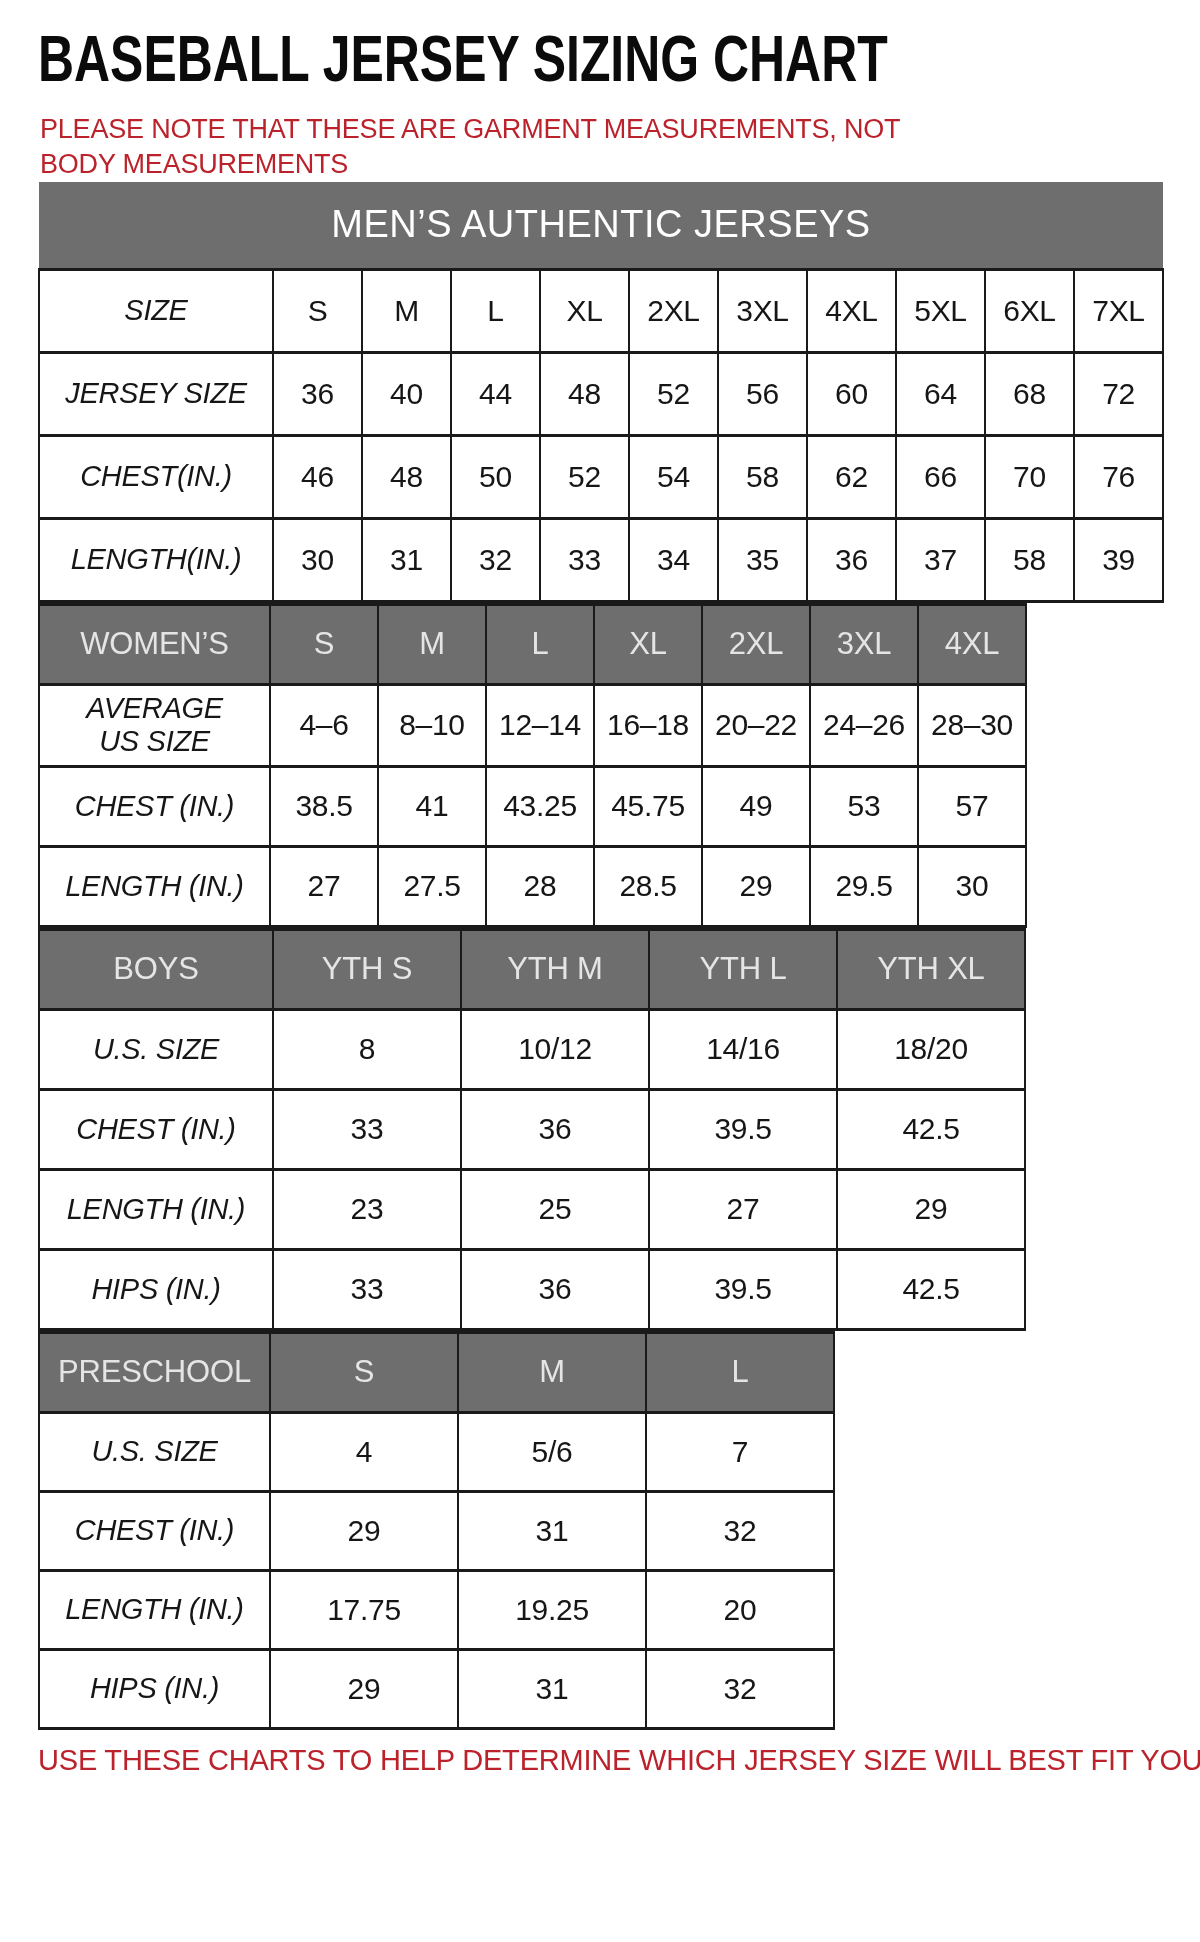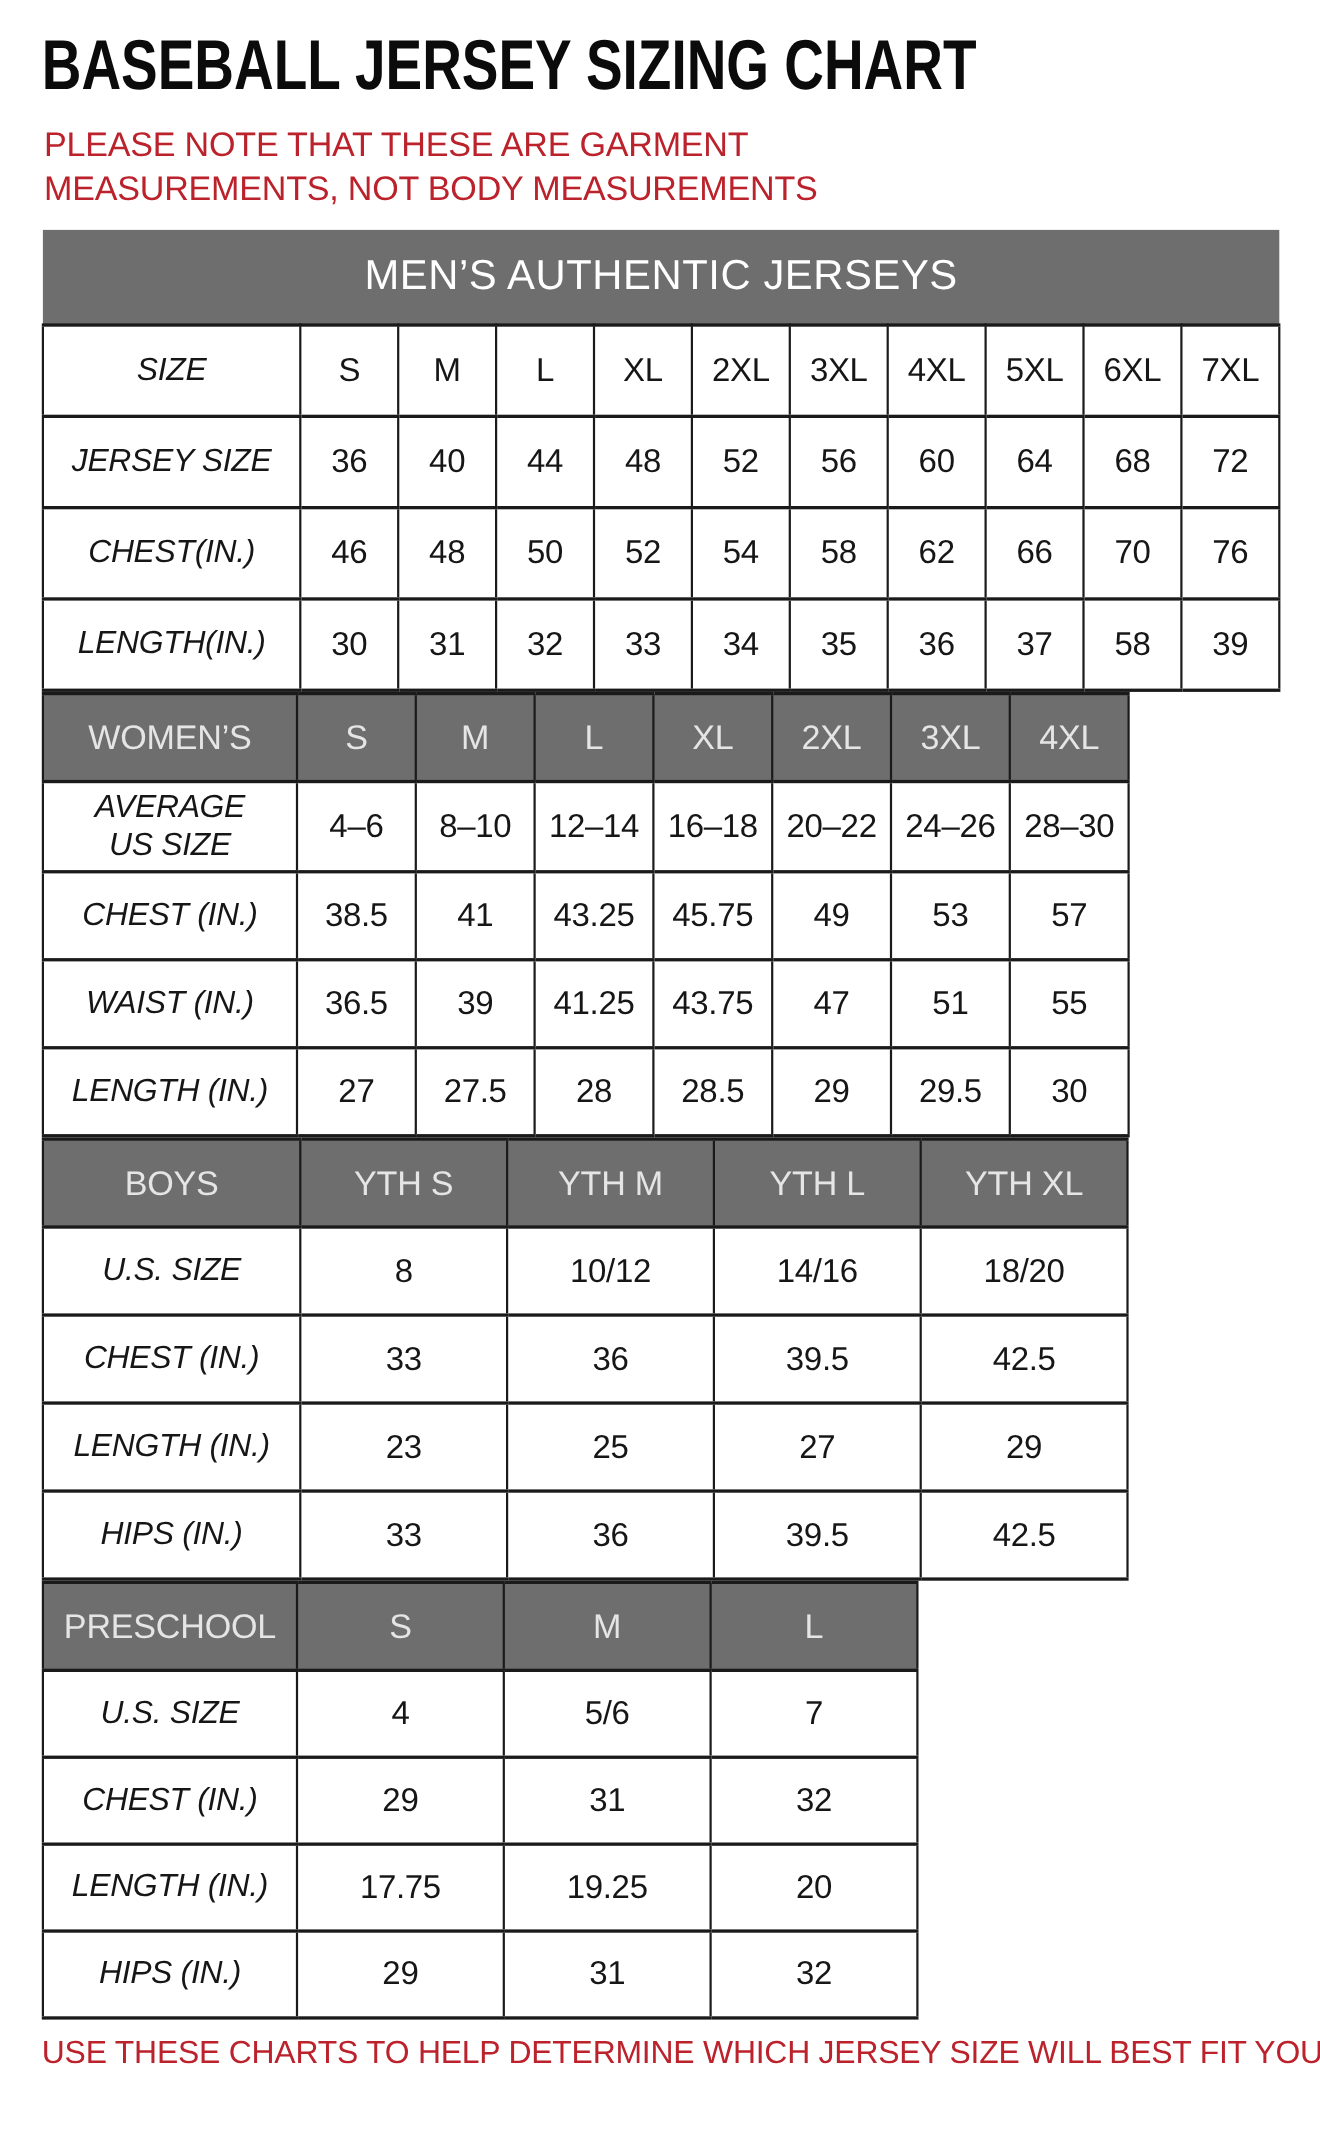--- a/index.html
+++ b/index.html
@@ -8,22 +8,22 @@
     font-family:"Liberation Sans",sans-serif;color:#141414;
     overflow:hidden;
   }
   .page{padding:22px 0 0 38px;}
   .title{
     margin:0;font-size:64px;font-weight:bold;color:#0b0b0b;
     white-space:nowrap;letter-spacing:0;
     transform:scaleX(0.78);transform-origin:left center;
   }
   .note{
-    margin:16px 0 16px 2px;max-width:900px;
-    font-size:31px;line-height:1.3;color:#bb222b;letter-spacing:-0.2px;
+    margin:16px 0 0 2px;max-width:900px;
+    font-size:27px;line-height:1.3;color:#bb222b;letter-spacing:-0.2px;
   }
   table.tbl{
     border-collapse:collapse;table-layout:fixed;
     margin:0;
   }
   .tbl td{
     border:2px solid #1a1a1a;
     border-top-width:3px;border-bottom-width:3px;
     text-align:center;vertical-align:middle;
     font-size:30px;letter-spacing:-0.3px;padding:0;color:#161616;
@@ -175,30 +175,20 @@
       <td class="lbl">CHEST (IN.)</td>
       <td>38.5</td>
       <td>41</td>
       <td>43.25</td>
       <td>45.75</td>
       <td>49</td>
       <td>53</td>
       <td>57</td>
     </tr>
     <tr>
-      <td class="lbl">WAIST (IN.)</td>
-      <td>36.5</td>
-      <td>39</td>
-      <td>41.25</td>
-      <td>43.75</td>
-      <td>47</td>
-      <td>51</td>
-      <td>55</td>
-    </tr>
-    <tr>
       <td class="lbl">LENGTH (IN.)</td>
       <td>27</td>
       <td>27.5</td>
       <td>28</td>
       <td>28.5</td>
       <td>29</td>
       <td>29.5</td>
       <td>30</td>
     </tr>
   </tbody>

